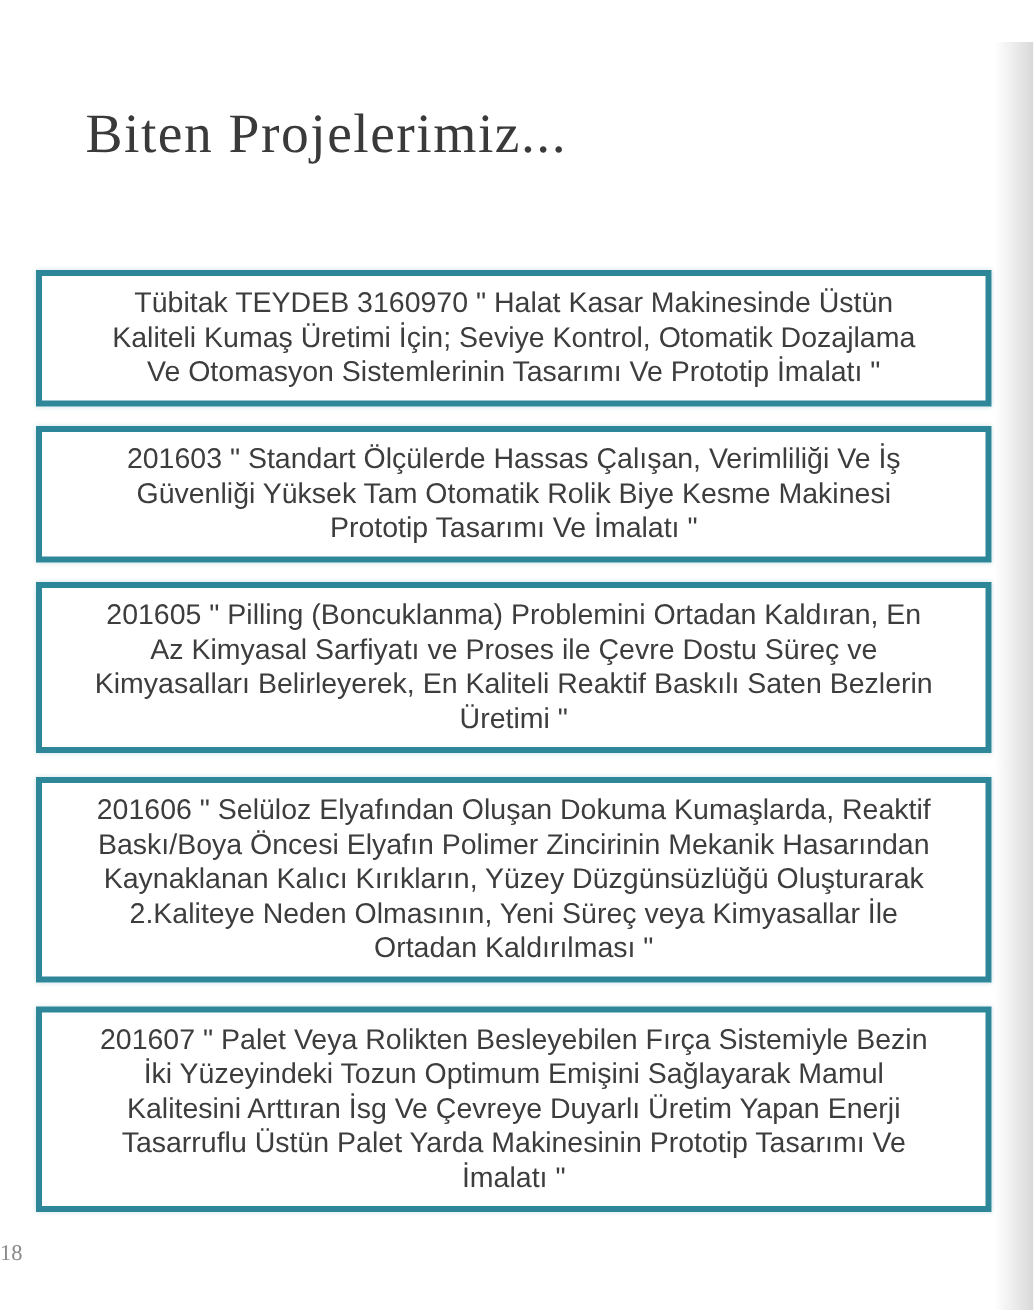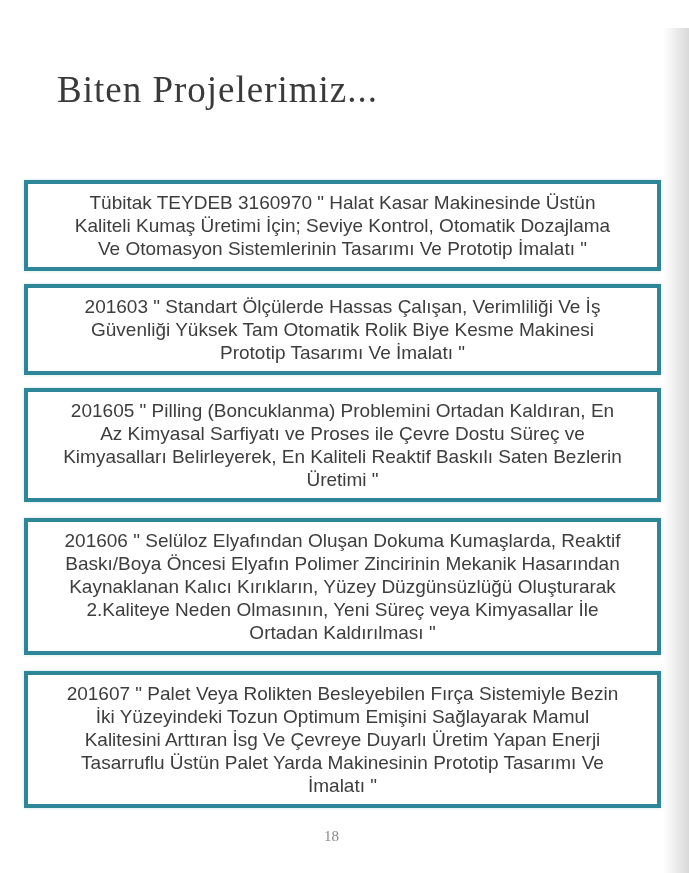--- a/index.html
+++ b/index.html
@@ -49,21 +49,21 @@
     line-height: 23px;
     text-align: center;
     color: var(--body-text, #3d3d3d);
     white-space: pre-line;
   }
   .page-number {
     position: absolute;
     left: 0;
     right: 26px;
     top: 800px;
-    text-align: center;
+    text-align: left;
     font-family: "Liberation Serif", serif;
     font-size: 15px;
     color: var(--page-number-text, #8a8a8a);
   }
   .edge-shadow {
     position: absolute;
     top: 0;
     right: 0;
     width: 26px;
     height: 100%;

